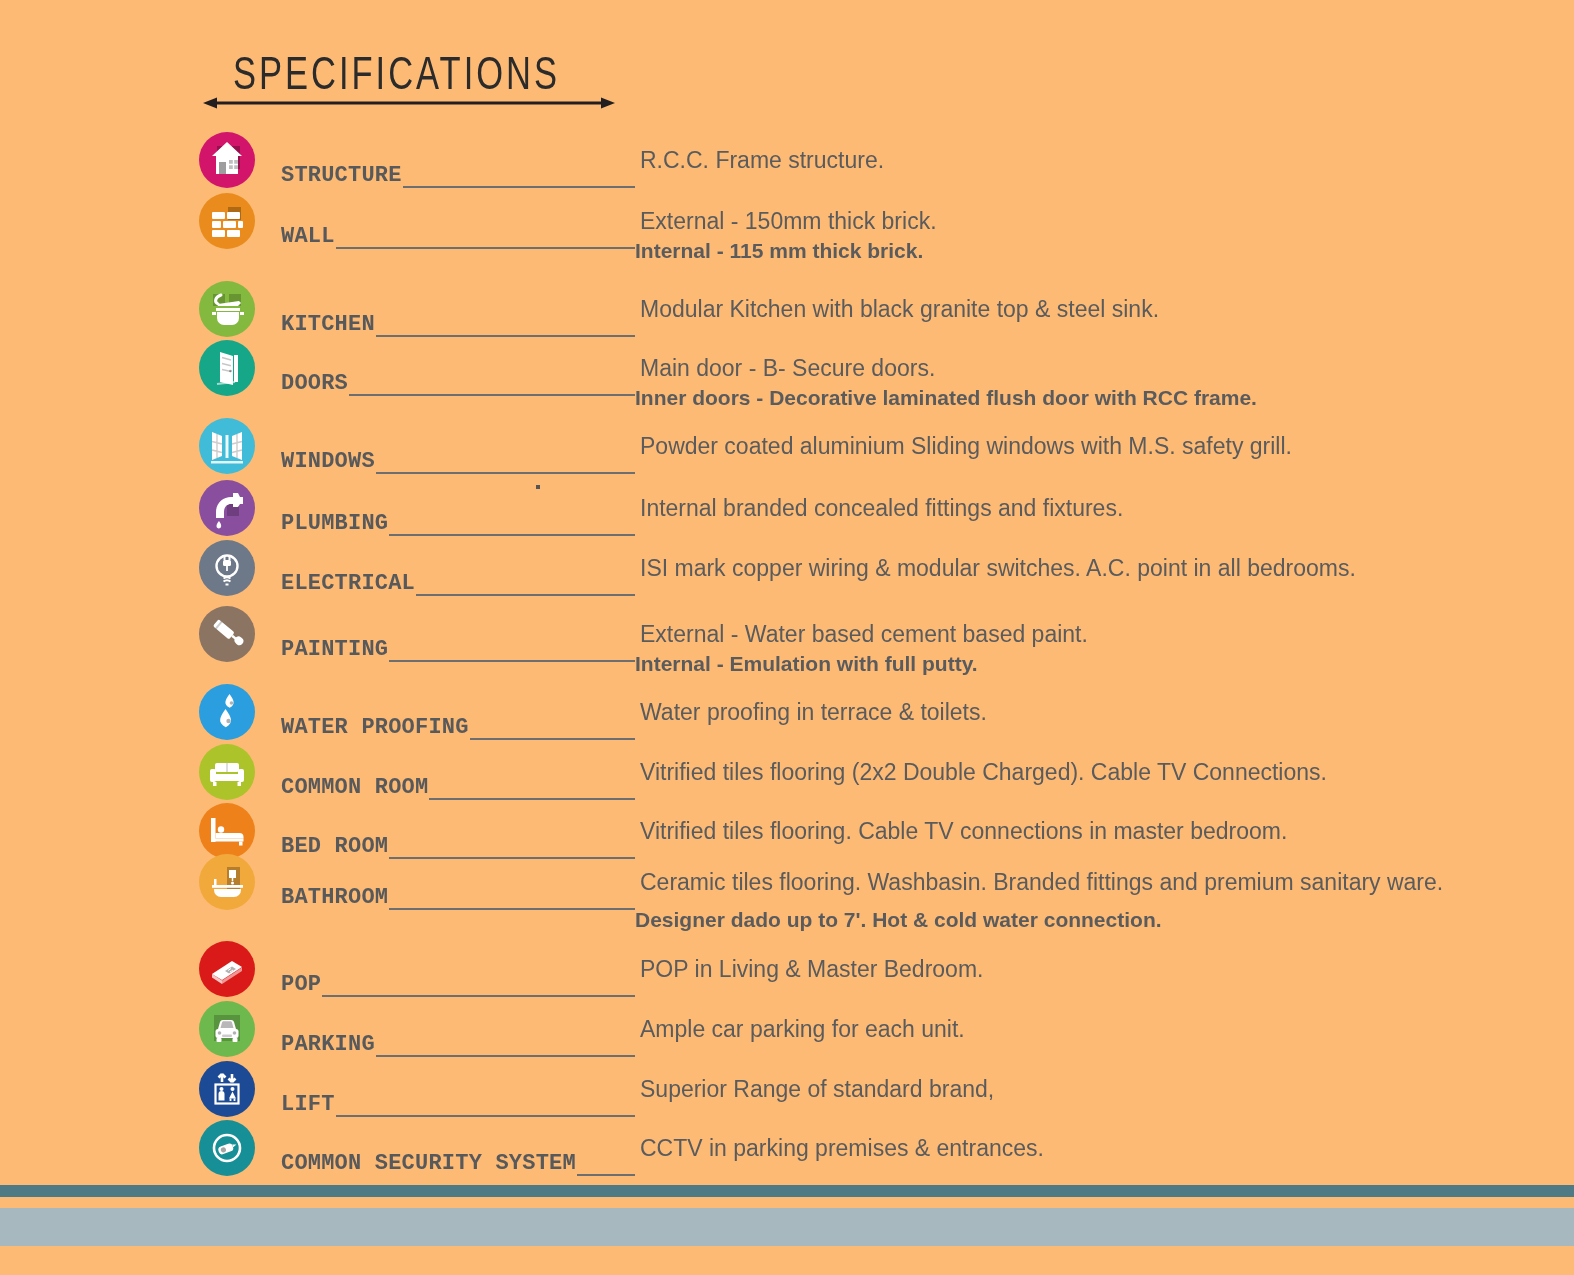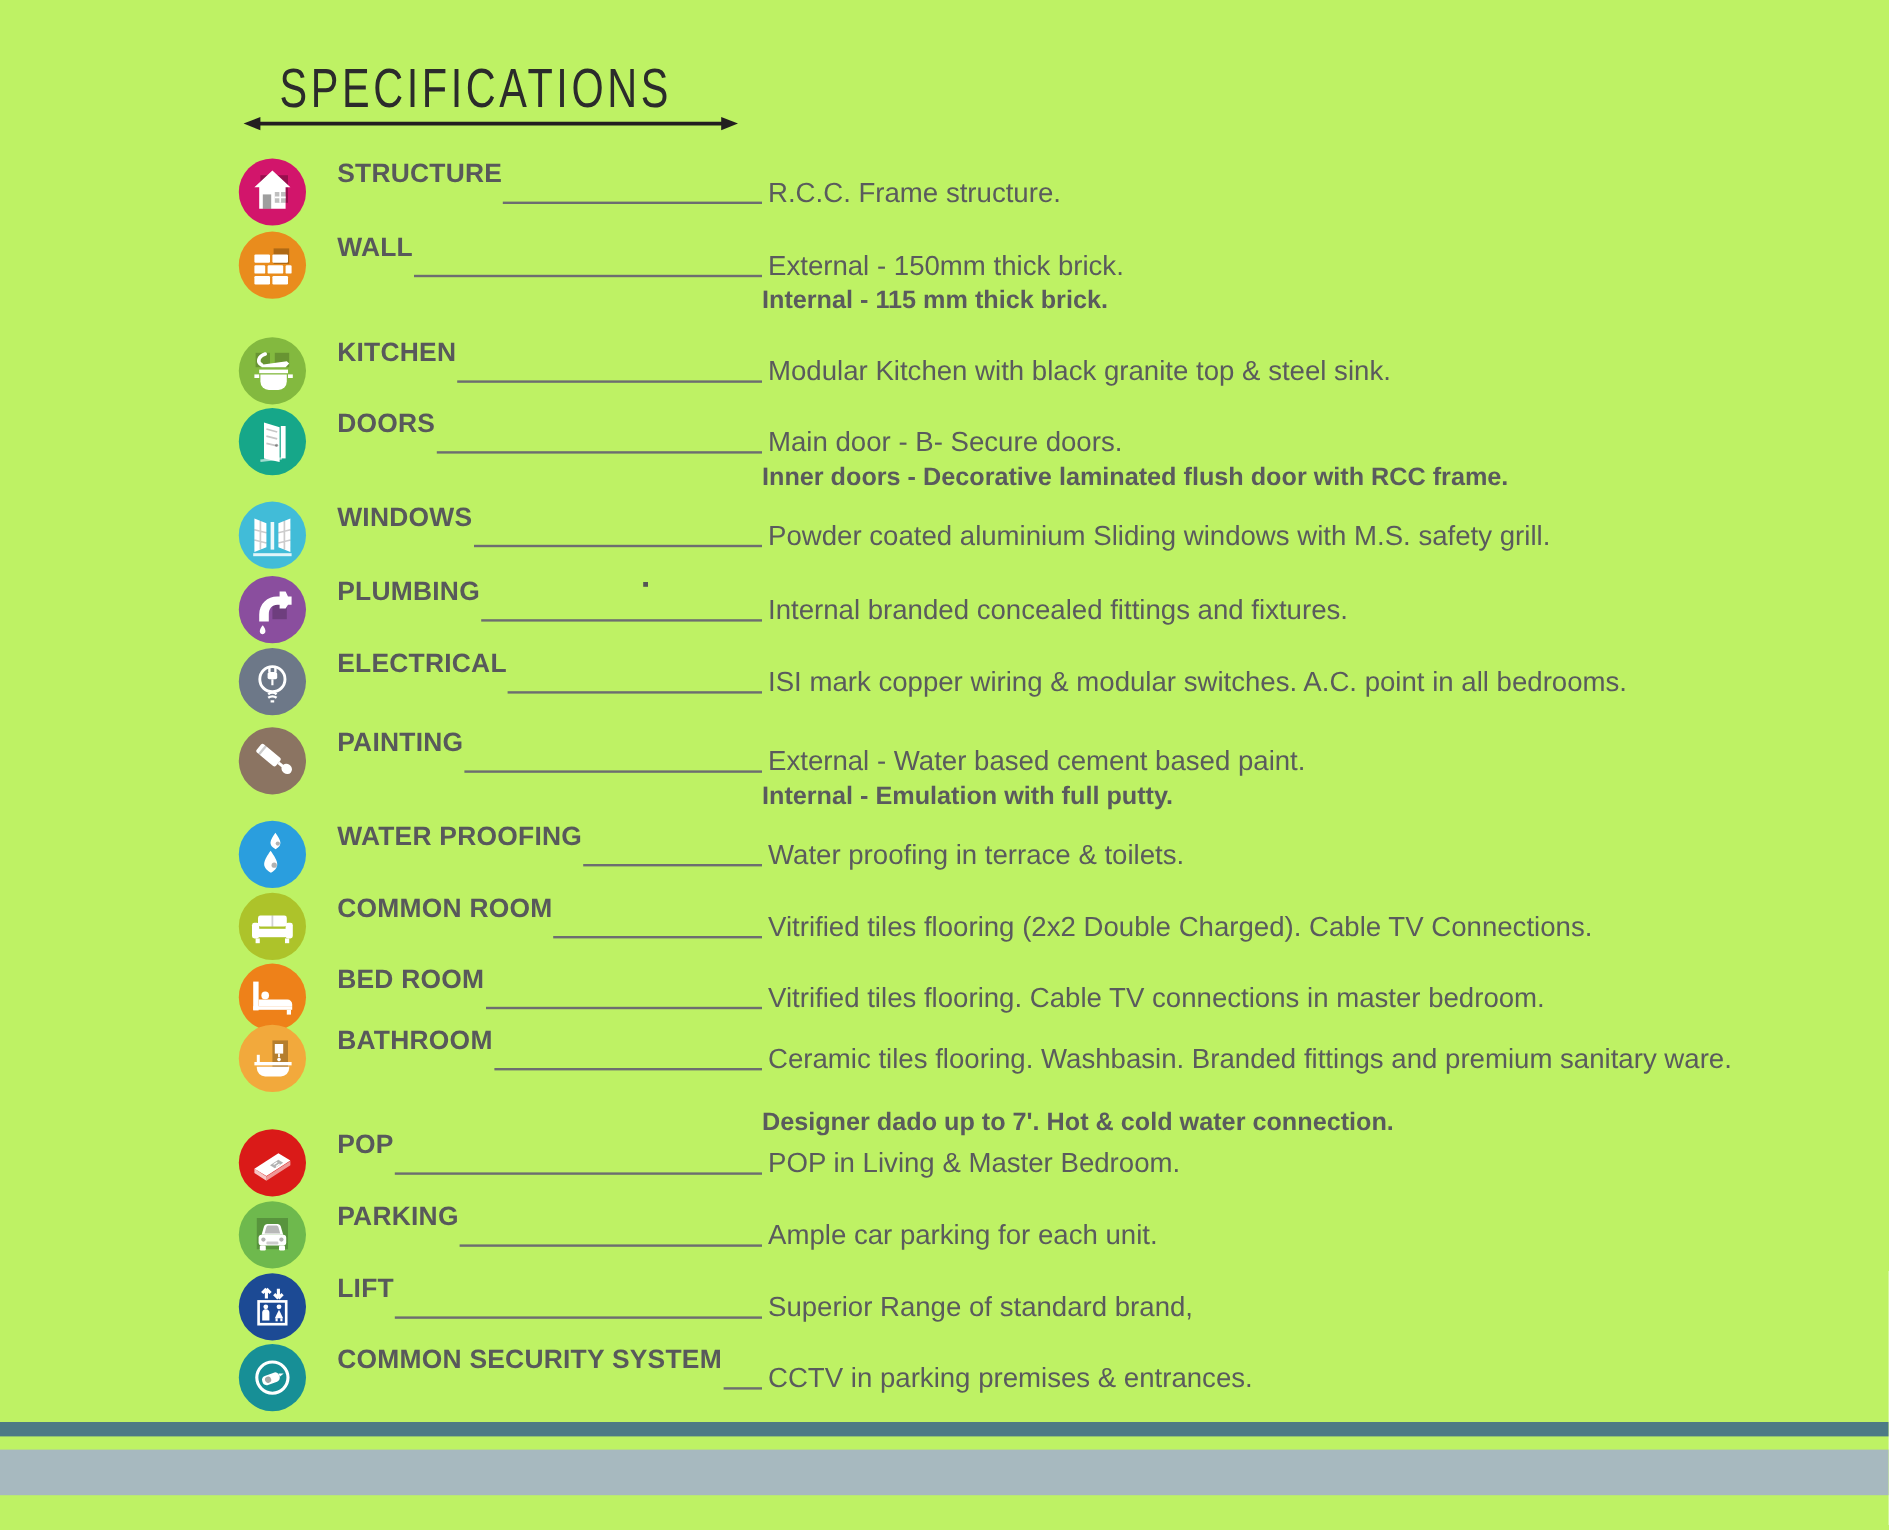--- a/index.html
+++ b/index.html
@@ -1,30 +1,30 @@
 <!DOCTYPE html>
 <html><head>
 <meta charset="utf-8">
 <style>
   html,body{margin:0;padding:0;background:#fff;}
-  .page{position:relative;width:1574px;height:1275px;background:#bef264;overflow:hidden;
+  .page{position:relative;width:1574px;height:1275px;background:#fdba74;overflow:hidden;
         font-family:"Liberation Sans",sans-serif;}
 
   
   .title{position:absolute;left:233px;top:46px;font-size:46px;font-weight:300;
          letter-spacing:4px;color:#2b2b2b;white-space:nowrap;
          transform:scaleX(.75);transform-origin:left top;}
   .arrow{position:absolute;left:200px;top:94px;}
 
   
   .row{position:absolute;left:199px;height:56px;white-space:nowrap;}
   .icon{position:absolute;left:0;top:0;width:56px;height:56px;border-radius:50%;display:block;}
   .icon svg{display:block;width:56px;height:56px;}
   .l1{position:absolute;left:82px;top:0;height:56px;display:flex;align-items:center;}
-  .lbox{display:flex;align-items:flex-start;width:354px;height:56px;flex:none;}
+  .lbox{display:flex;align-items:flex-end;width:354px;height:56px;flex:none;font-family:Liberation Mono, monospace;}
   .label{font-weight:bold;font-size:22px;color:#58595b;letter-spacing:.2px;}
   .fill{flex:1;height:36px;border-bottom:2px solid #6d6e70;margin-left:1px;}
   .desc{font-size:23px;color:#5a5b5d;margin-left:5px;}
   .l2{position:absolute;left:436px;top:44px;font-size:21px;color:#5a5b5d;line-height:28px;font-weight:bold;}
 
   
   .dot{position:absolute;left:536px;top:485px;width:4px;height:4px;background:#555;}
 
   
   .bar-dark{position:absolute;left:0;top:1185px;width:1574px;height:12px;}
@@ -278,21 +278,21 @@
         <path d="M15 35h27v1a7 7 0 0 1-7 7H22a7 7 0 0 1-7-7z" fill="#fff"></path>
       </svg>
     </span>
     <span class="l1">
         <span class="lbox">
           <span class="label">BATHROOM</span>
           <span class="fill"></span>
         </span>
         <span class="desc">Ceramic tiles flooring. Washbasin. Branded fittings and premium sanitary ware.</span>
       </span>
-    <span class="l2" style="top:68px">Designer dado up to 7'. Hot &amp; cold water connection.</span>
+    <span class="l2" style="top:52px">Designer dado up to 7'. Hot &amp; cold water connection.</span>
   </div>
 
   <div class="row" style="top:941px">
     <span class="icon" style="background: rgb(218, 26, 24);">
       <svg viewBox="0 0 56 56">
         <path d="M13 33l20-13 10 6-20 13z" fill="#fff"></path>
         <path d="M13 33v3.5l10 6.5v-3.5z" fill="rgba(255,255,255,.75)"></path>
         <path d="M23 39.5v3.5l20-13v-3.5z" fill="rgba(255,255,255,.55)"></path>
         <path d="M26 30l7-4.5 4 2.5-7 4.5z" fill="rgba(0,0,0,.3)"></path>
         <path d="M29 29.5l3-2M31 31l3-2" stroke="#fff" stroke-width="1"></path>

